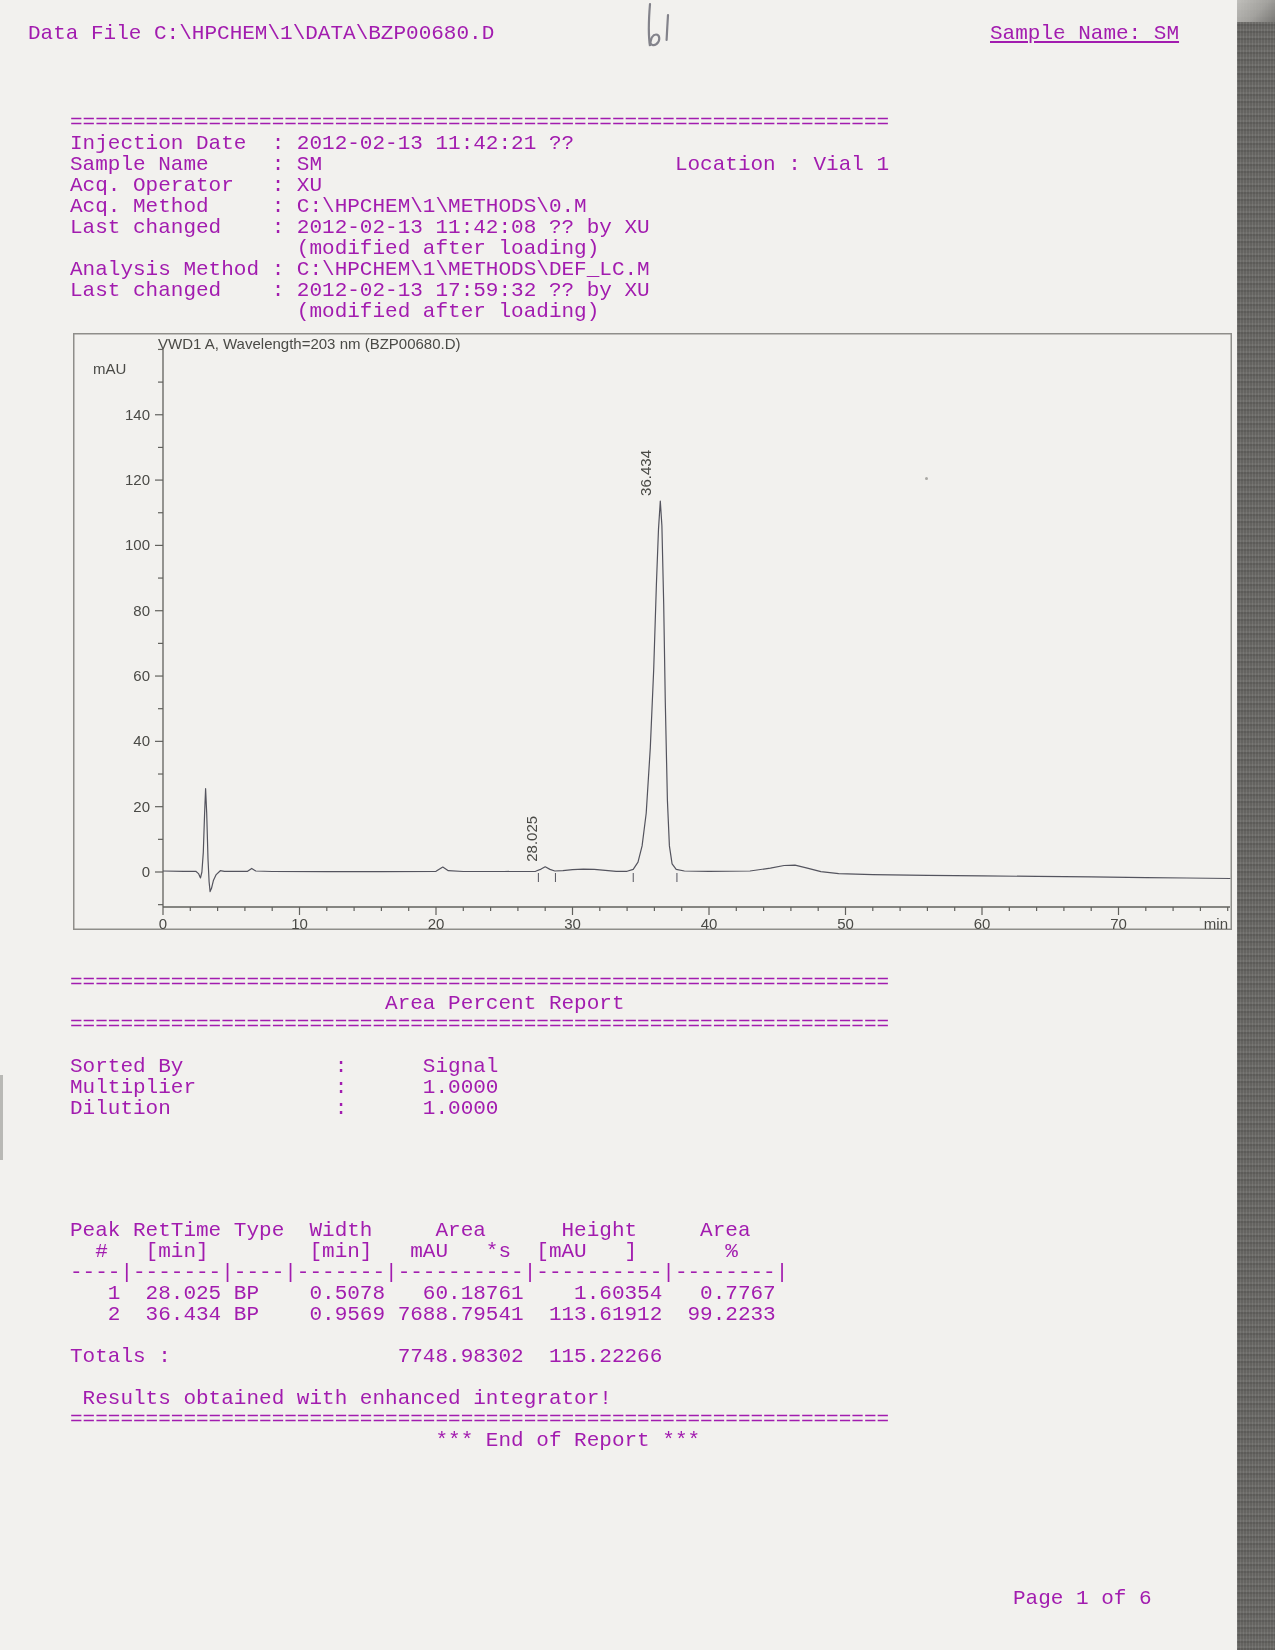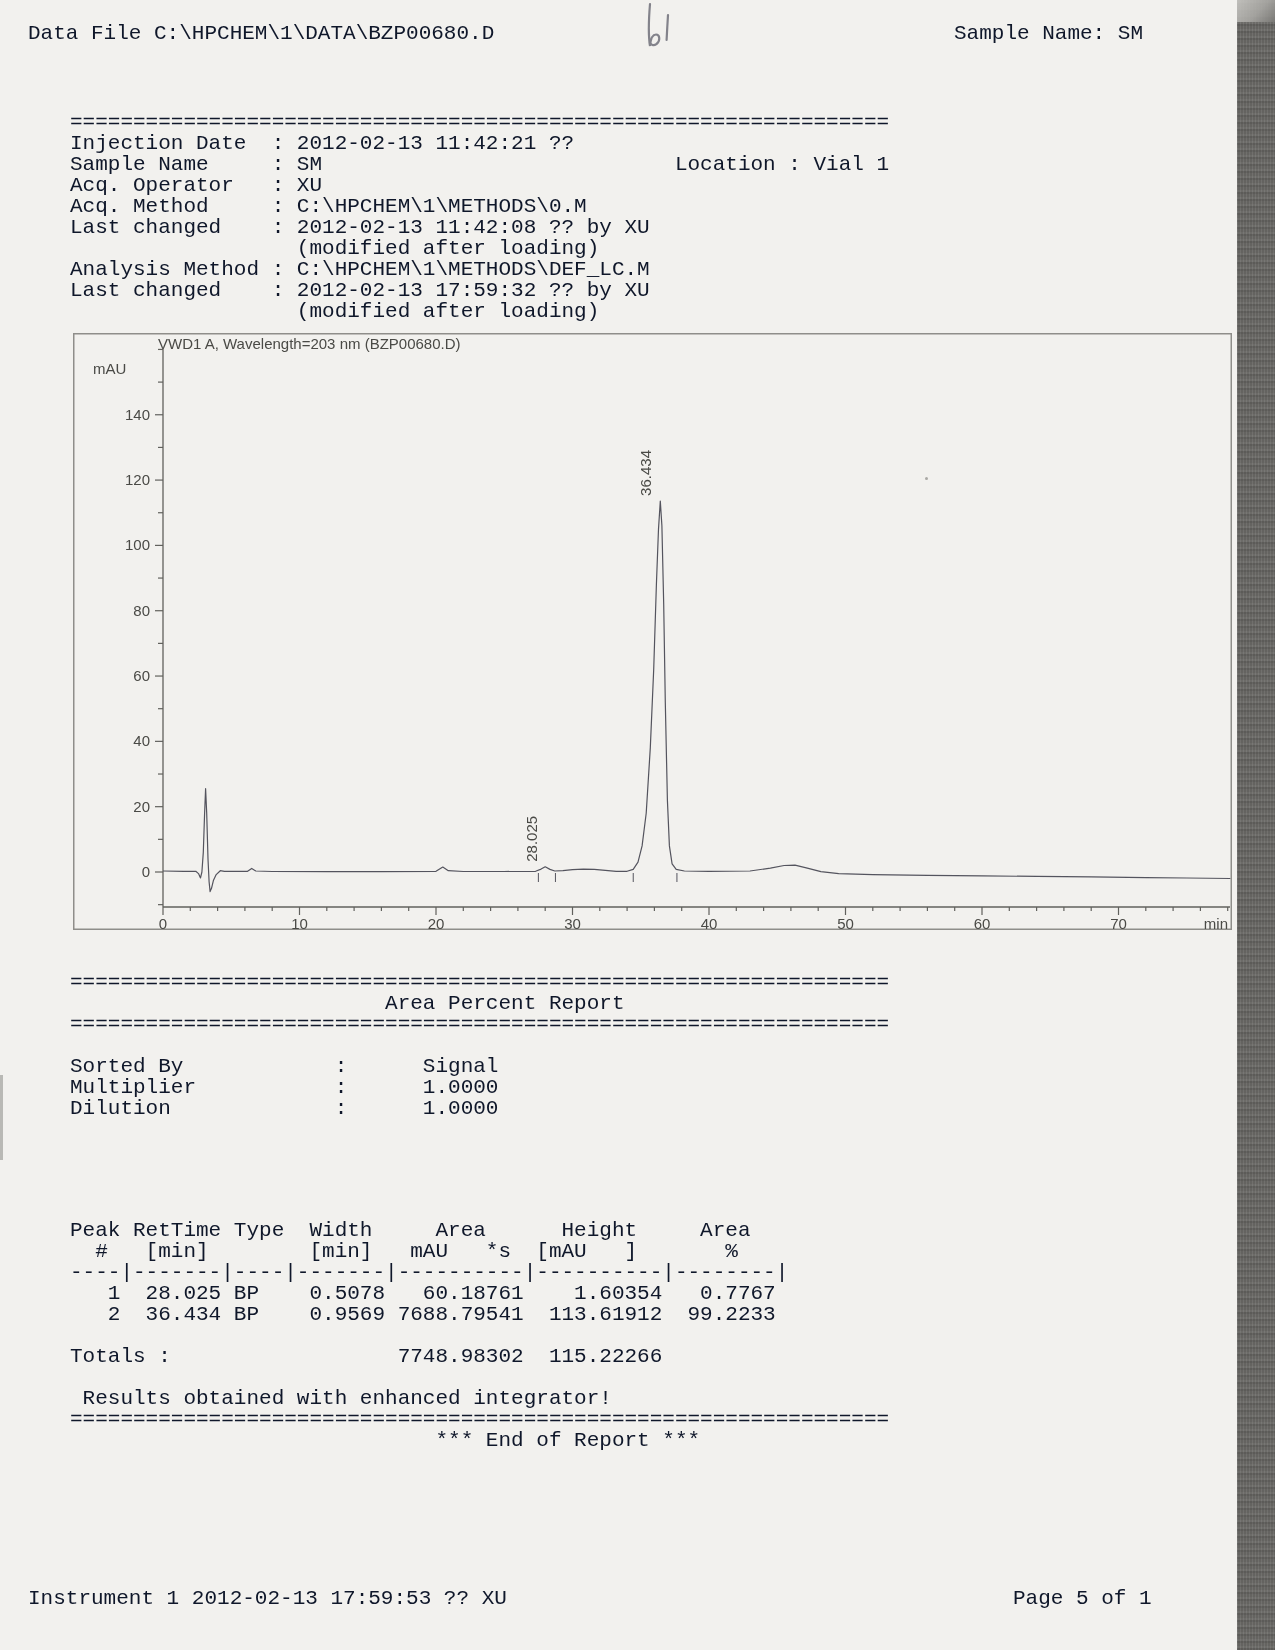--- a/index.html
+++ b/index.html
@@ -1,23 +1,23 @@
 <!DOCTYPE html>
 <html><head>
 <meta charset="utf-8">
 <style>
   html,body{margin:0;padding:0;background:#d8d7d4;}
   .page{position:relative;width:1275px;height:1650px;background:#f2f1ee;overflow:hidden;
-        font-family:"Liberation Mono","DejaVu Sans Mono",monospace;color:#0f172a;}
+        font-family:"Liberation Mono","DejaVu Sans Mono",monospace;color:#a21caf;}
   .mono{font-size:21px;line-height:21px;white-space:pre;}
   .block{position:absolute;left:70px;}
   .line{height:21px;}
   .hdr-line{position:absolute;top:23px;height:21px;}
   .hdr-left{left:28px;}
-  .hdr-right{left:954px;}
+  .hdr-right{left:990px;text-decoration:underline;}
   .ftr-left{position:absolute;left:28px;top:1588px;}
   .ftr-right{position:absolute;left:1013px;top:1588px;}
   .chart{position:absolute;left:73px;top:333px;width:946px;height:597px;}
   .chart svg{display:block;}
   .ct{font-family:"Liberation Sans","DejaVu Sans",sans-serif;font-size:15px;}
   .scan-band{position:absolute;top:0;right:0;width:38px;height:1650px;background:#6b6a67;
      background-image:repeating-linear-gradient(0deg, rgba(0,0,0,0.10) 0 2px, rgba(255,255,255,0.04) 2px 4px, rgba(0,0,0,0.02) 4px 7px),
                       repeating-linear-gradient(90deg, rgba(255,255,255,0.05) 0 1px, rgba(0,0,0,0.05) 1px 3px);}
   .band-notch{position:absolute;top:0;right:0;width:38px;height:22px;background:linear-gradient(135deg,#c9c8c4 0%,#a9a8a4 55%,#7b7a77 100%);opacity:.9;}
   .handwriting{position:absolute;left:630px;top:0px;}
@@ -131,22 +131,21 @@
         <text class="ct" fill="#4a4a46" transform="translate(463.5 528.8) rotate(-90)">28.025</text>
         <text class="ct" fill="#4a4a46" transform="translate(578.3 162.9) rotate(-90)">36.434</text>
       </svg>
   </div>
 
   <div class="block mono" style="top:972px;"><div class="line">=================================================================</div><div class="line">                         Area Percent Report</div><div class="line">=================================================================</div><div class="line">&nbsp;</div><div class="line">Sorted By            :      Signal</div><div class="line">Multiplier           :      1.0000</div><div class="line">Dilution             :      1.0000</div></div>
 
 
   <div class="block mono" style="top:1220px;"><div class="line">Peak RetTime Type  Width     Area      Height     Area</div><div class="line">  #   [min]        [min]   mAU   *s  [mAU   ]       %</div><div class="line">----|-------|----|-------|----------|----------|--------|</div><div class="line">   1  28.025 BP    0.5078   60.18761    1.60354   0.7767</div><div class="line">   2  36.434 BP    0.9569 7688.79541  113.61912  99.2233</div><div class="line">&nbsp;</div><div class="line">Totals :                  7748.98302  115.22266</div><div class="line">&nbsp;</div><div class="line"> Results obtained with enhanced integrator!</div><div class="line">=================================================================</div><div class="line">                             *** End of Report ***</div></div>
 
-  <div class="ftr-left mono">Instrument 1 2012-02-13 17:59:53 ?? XU</div>
-  <div class="ftr-right mono">Page 5 of 1</div>
+  <div class="ftr-right mono">Page 1 of 6</div>
 
   <div class="edge-mark"></div>
   <div class="speck" style="left:925px;top:477px;"></div>
   <div class="speck" style="left:1062px;top:30px;width:2px;height:2px;"></div>
   <div class="scan-band">
     <div class="band-notch"></div>
   </div>
 
 </div>
 

